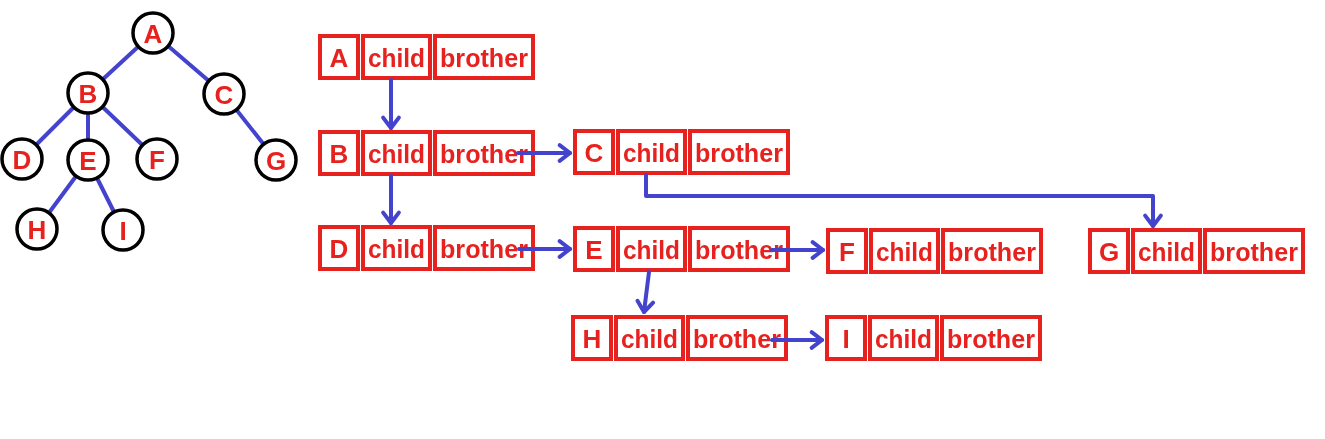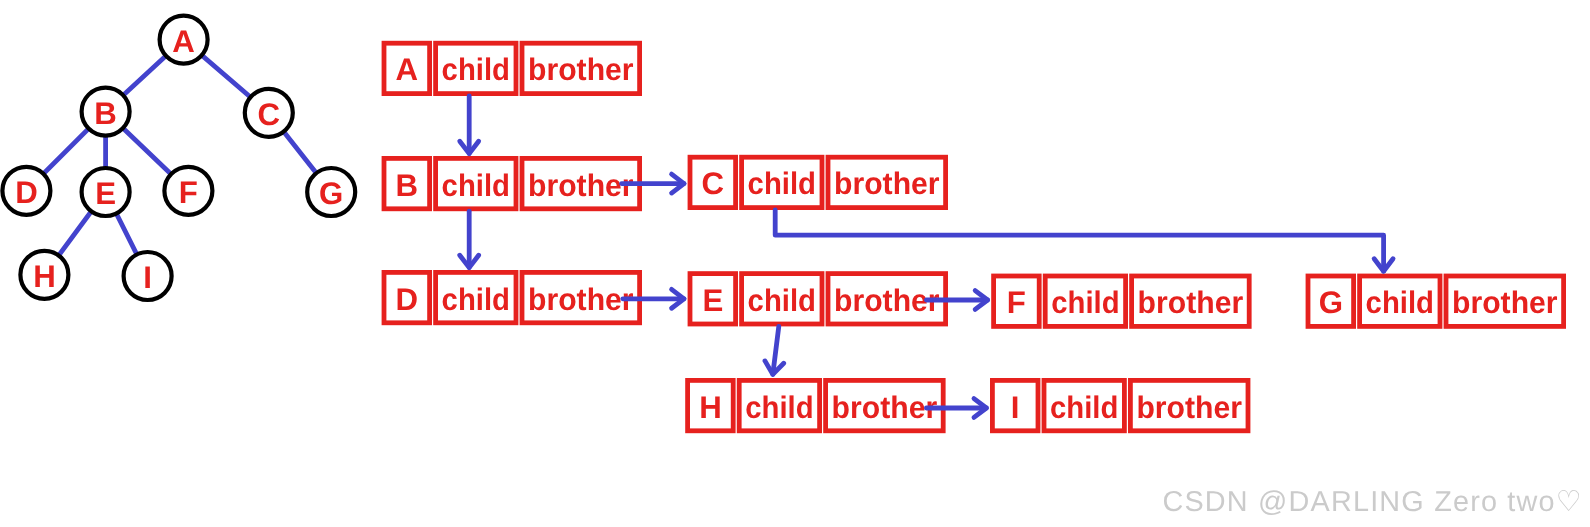--- a/index.html
+++ b/index.html
@@ -170,14 +170,13 @@
       </g>
       <g>
         <path d="M649 272 L644 312" fill="none" stroke="#4343cd" stroke-width="4" stroke-linecap="round" stroke-linejoin="round"></path>
         <path d="M637.4769764925329 300.7549938052026 L644 312 L653.090316616726 302.70666132072677" fill="none" stroke="#4343cd" stroke-width="4" stroke-linecap="round" stroke-linejoin="round"></path>
       </g>
       <g>
         <path d="M772 340 L822 340" fill="none" stroke="#4343cd" stroke-width="4" stroke-linecap="round" stroke-linejoin="round"></path>
         <path d="M811.6509106188623 347.8674232745685 L822 340 L811.6509106188623 332.1325767254315" fill="none" stroke="#4343cd" stroke-width="4" stroke-linecap="round" stroke-linejoin="round"></path>
       </g>
     </svg>
-  <div class="watermark" style="color: rgb(203, 203, 203);">CSDN @DARLING Zero two♡</div>
 </div>
 
 </body></html>

